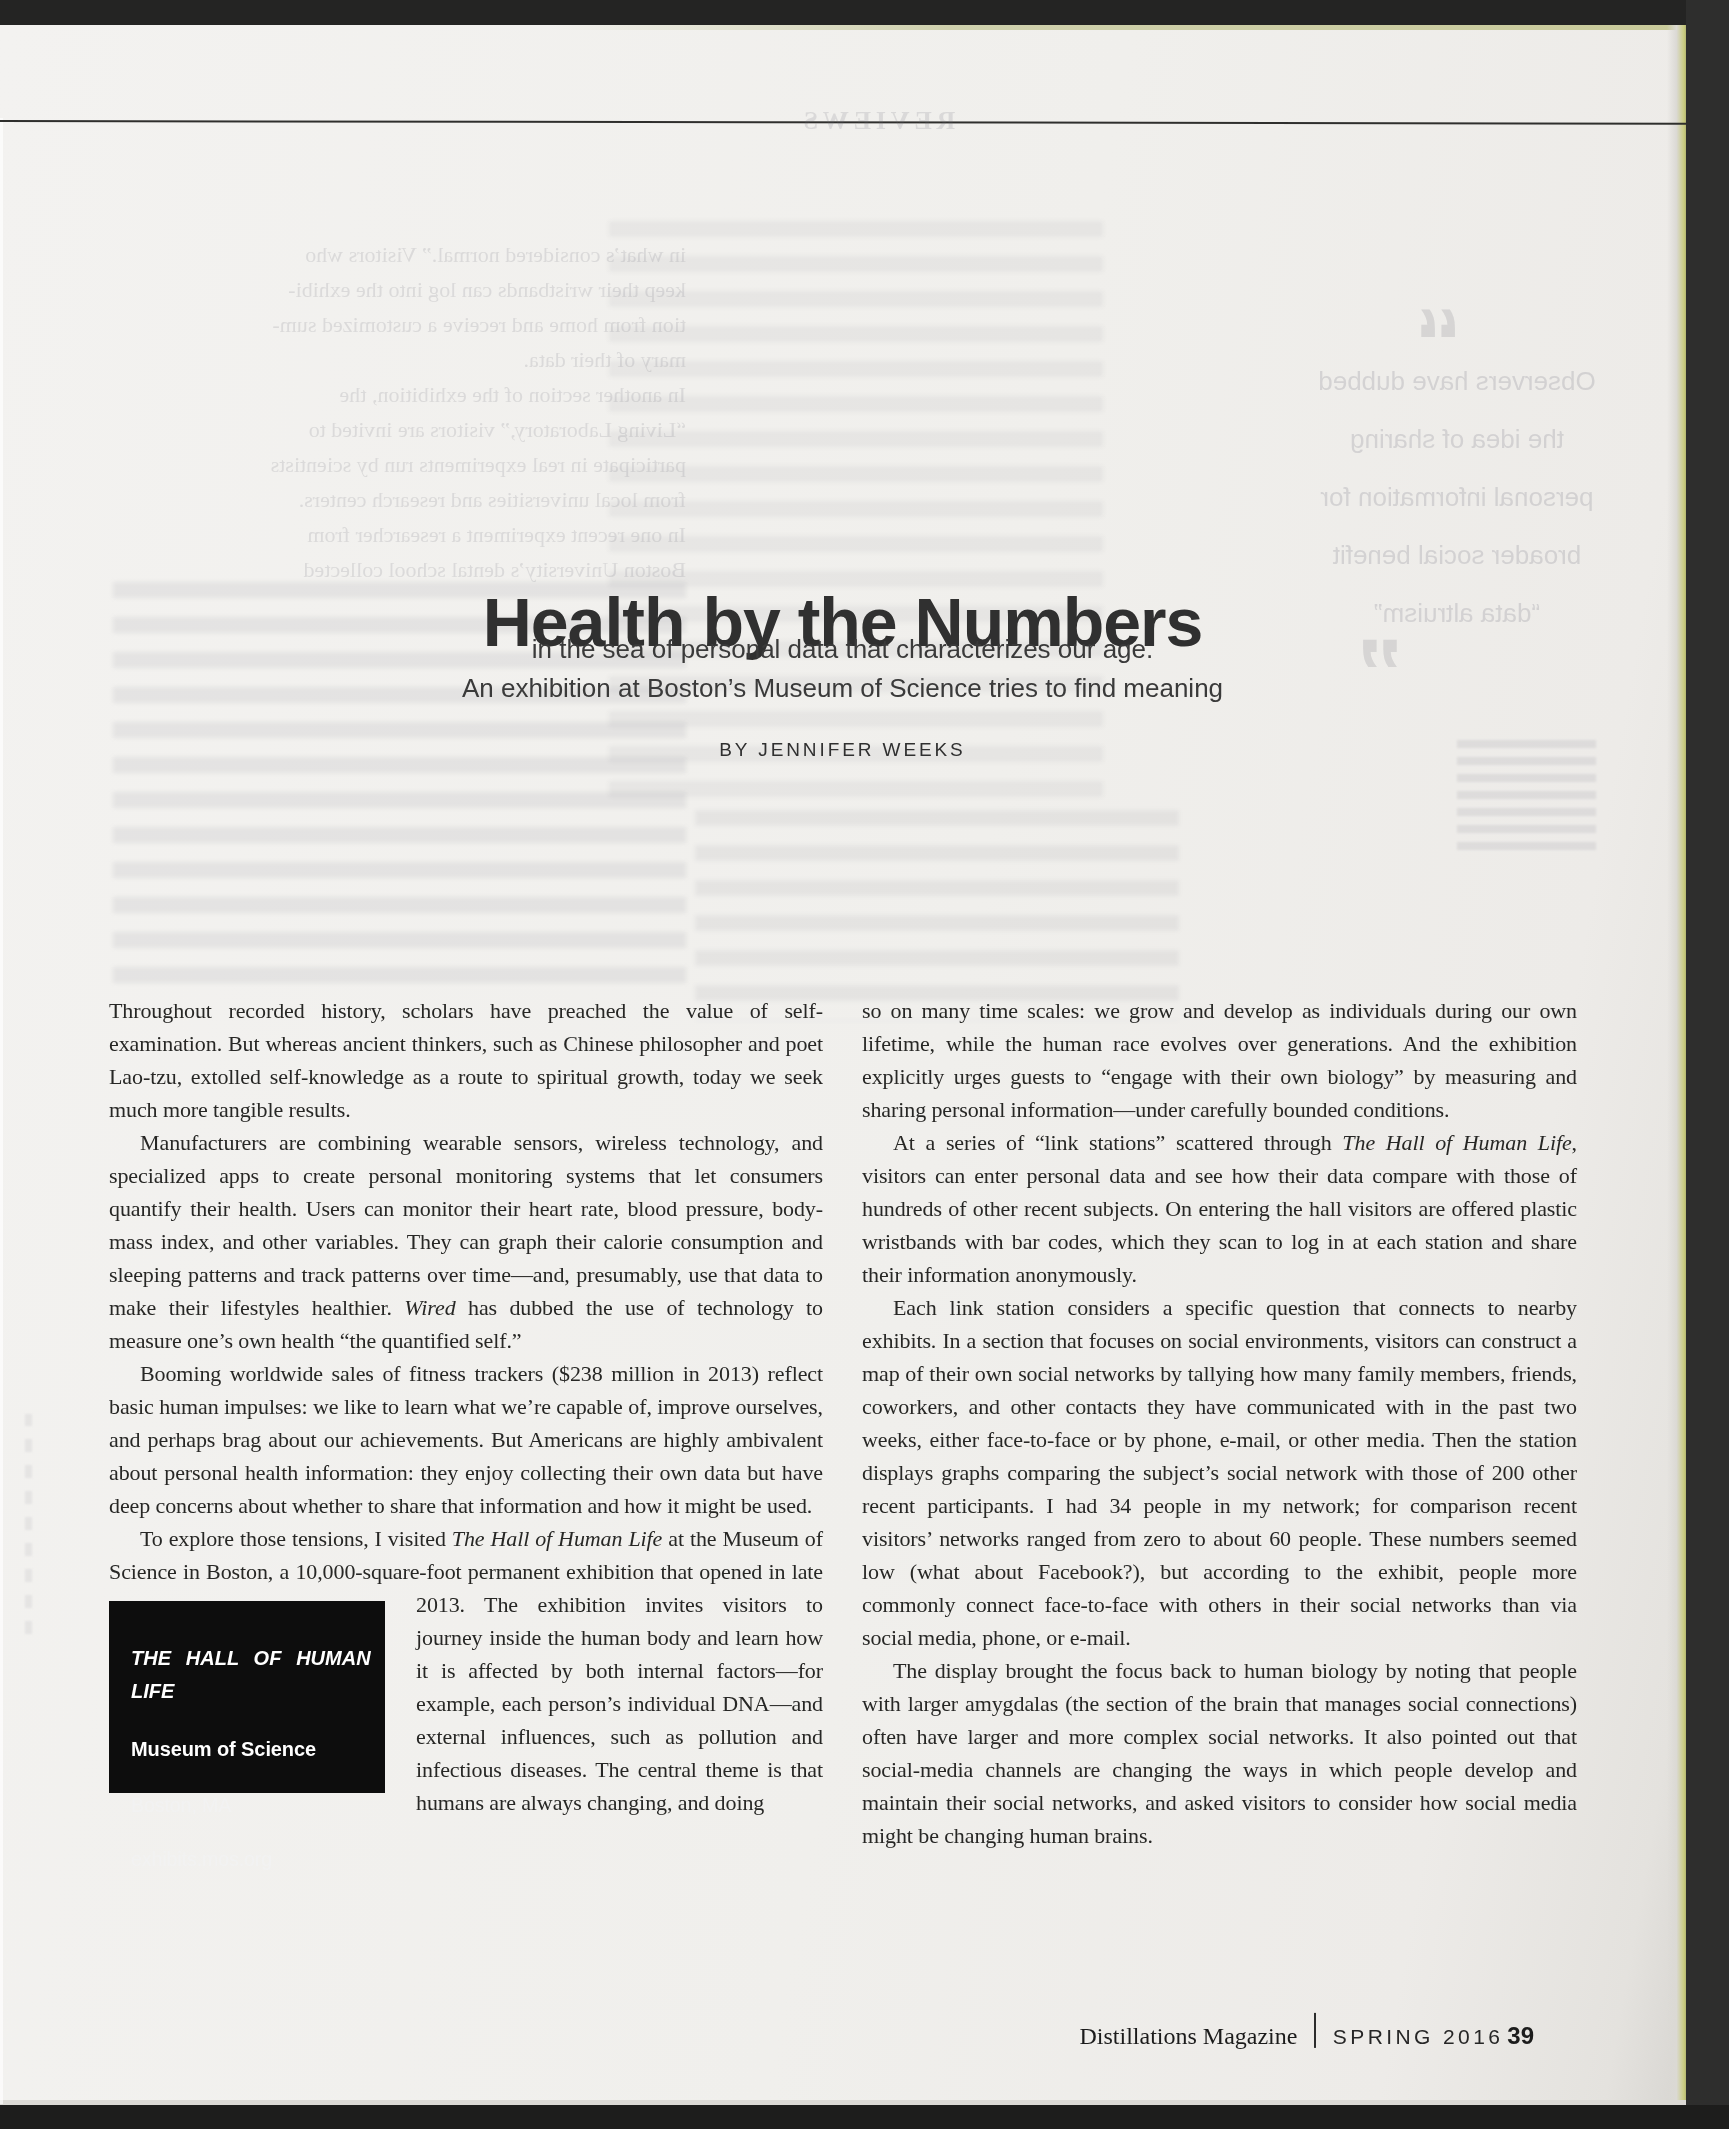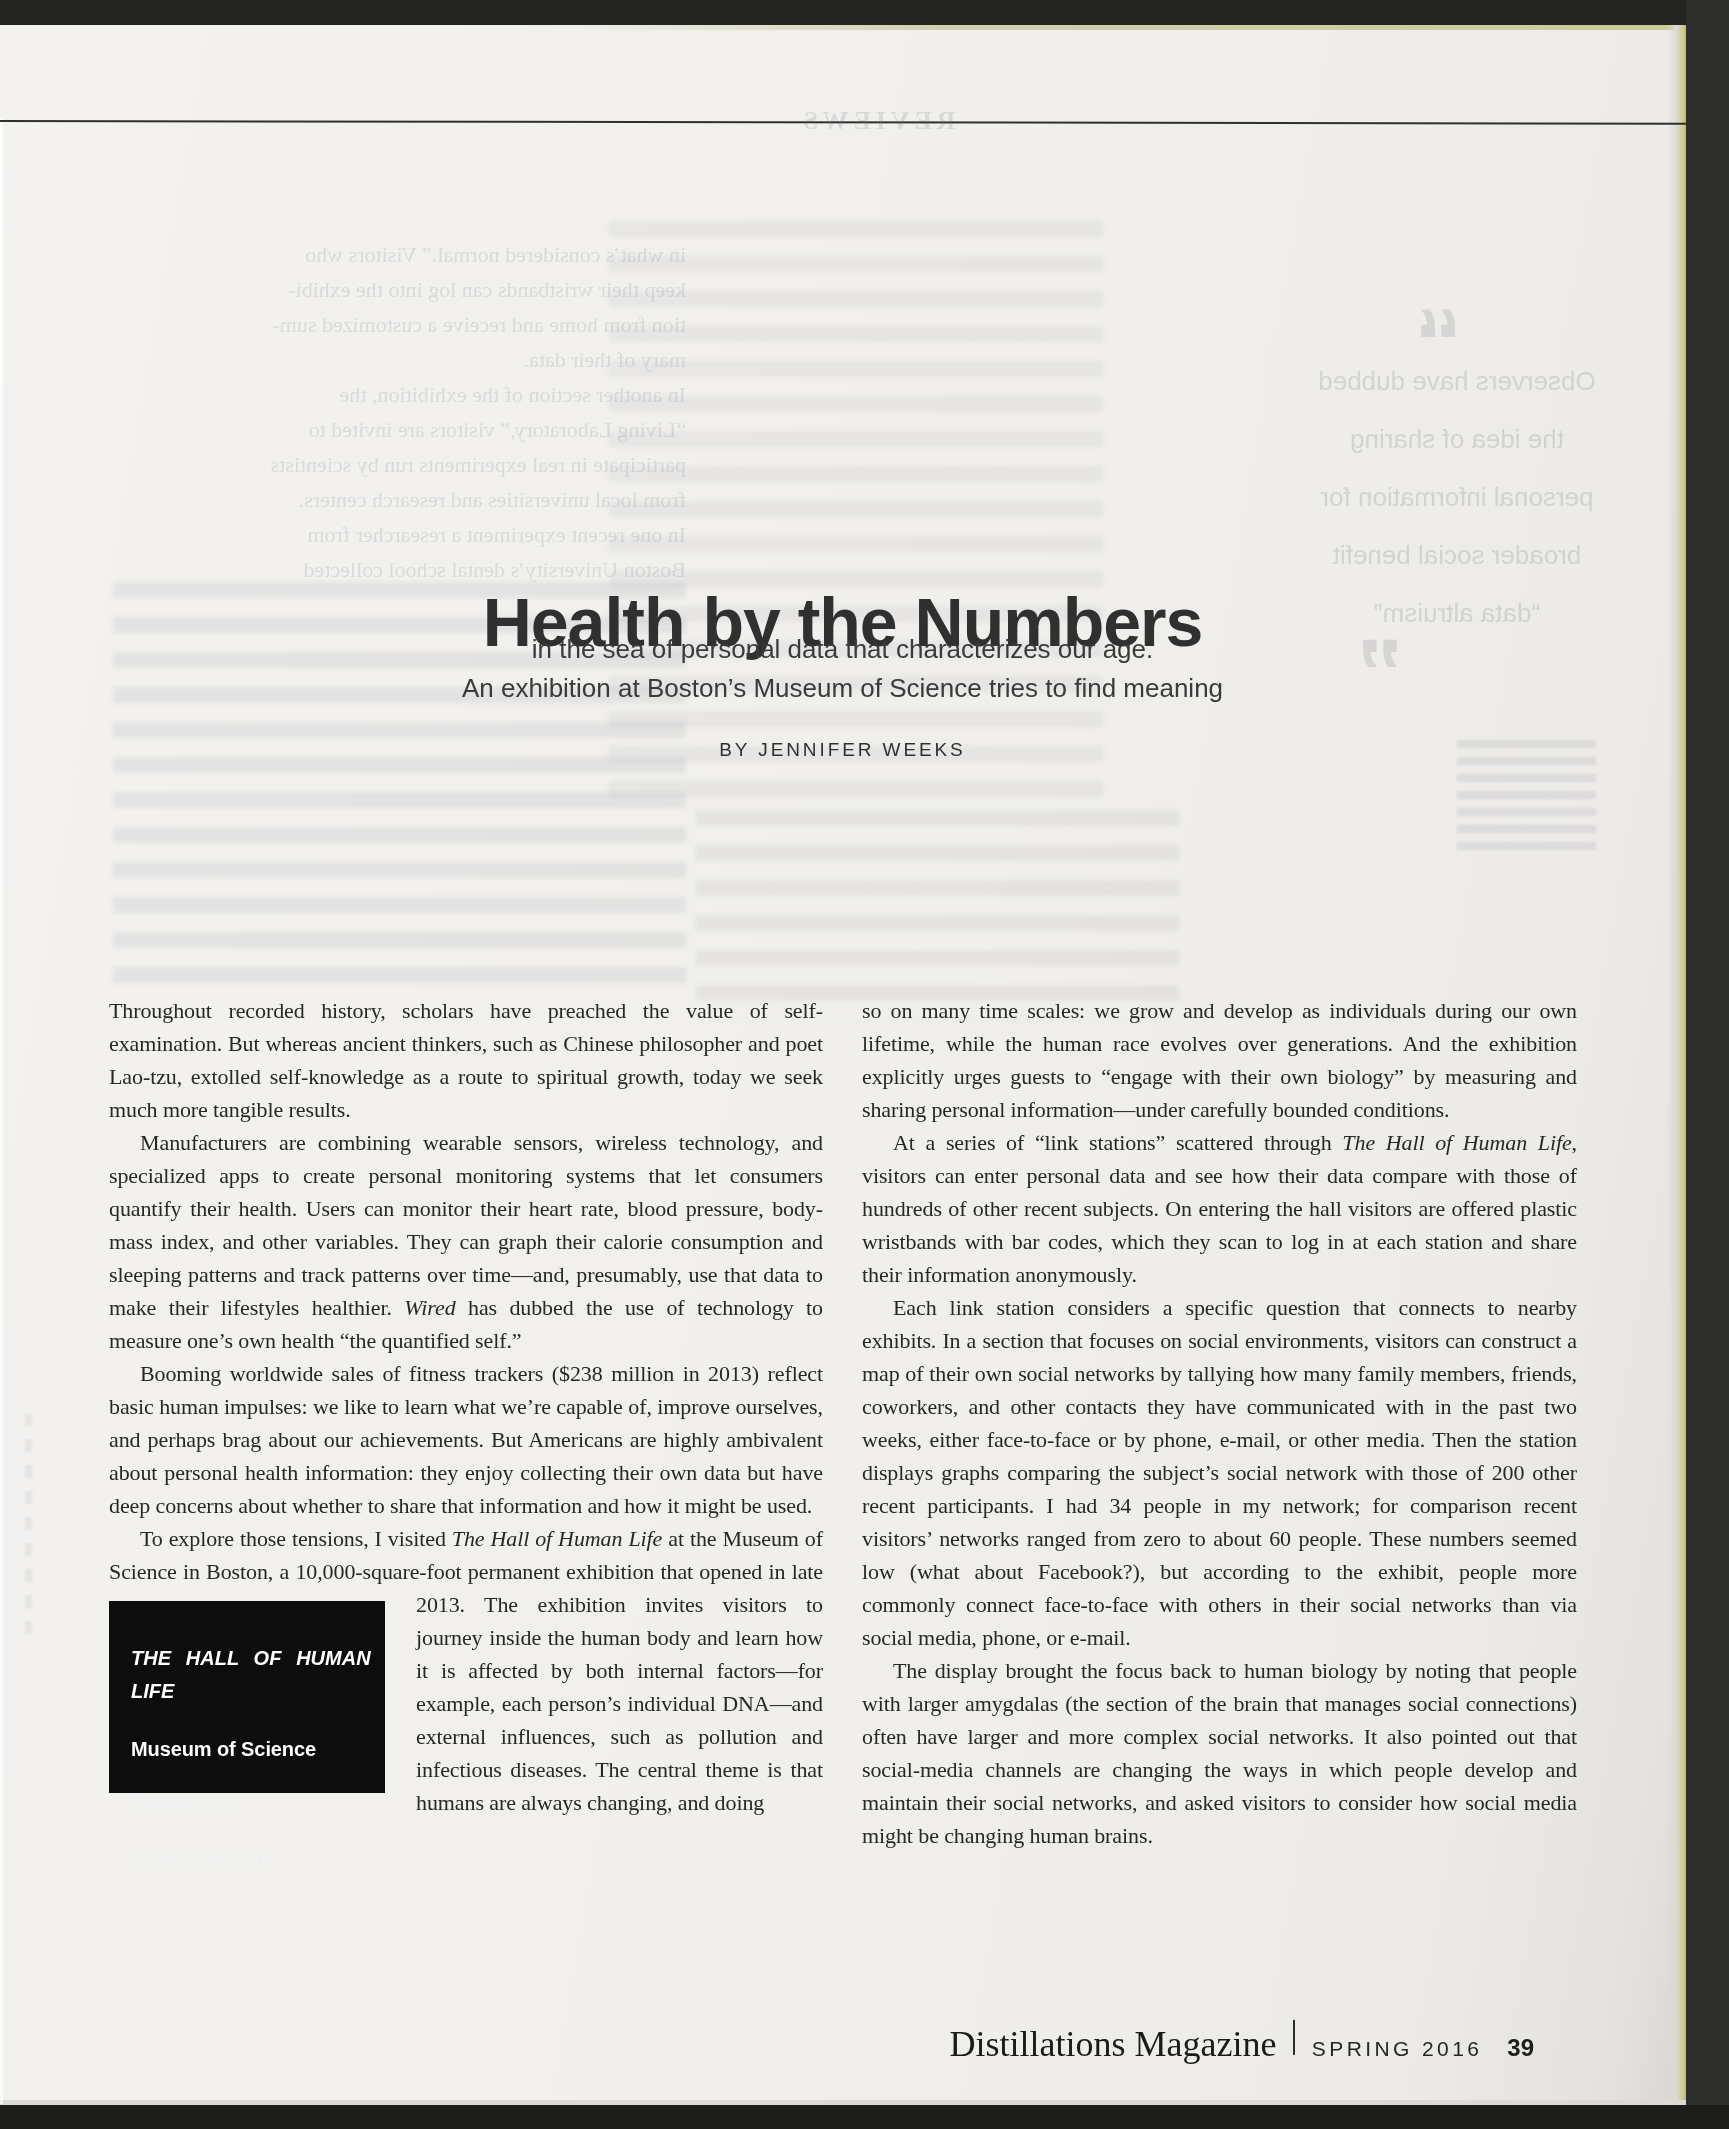--- a/index.html
+++ b/index.html
@@ -78,24 +78,24 @@
     margin:12.5px 31px 5.8px 0;padding:41px 14.4px 0 22px;box-sizing:border-box;
     font-family:"Liberation Sans",sans-serif;text-indent:0;
   }
   .hb-line{display:block;color:#ffffff;}
   .hb-title{font-weight:700;font-style:italic;font-size:20px;letter-spacing:0;margin-bottom:25px;}
   .hb-bold{font-weight:700;font-size:20px;margin-bottom:23px;}
   .hb-reg{font-weight:400;font-size:19.6px;margin-bottom:21px;color:#f2f2f2;}
 
   
   .footer{position:absolute;top:1981px;right:152px;display:flex;align-items:baseline;z-index:3;}
-  .footer-mag{font-family:"Liberation Serif",serif;font-size:36px;color:#1b1b1b;margin-top:17px;}
+  .footer-mag{font-family:"Liberation Serif",serif;font-size:24px;color:#1b1b1b;margin-top:17px;}
   .footer-divider{width:1.4px;height:35px;background:#2c2c2c;margin:0 17px;align-self:center;transform:translateY(1.9px);}
   .footer-issue{font-family:"Liberation Sans",sans-serif;font-size:21px;letter-spacing:3.4px;color:#262626;}
-  .footer-page{font-family:"Liberation Sans",sans-serif;font-weight:700;font-size:24px;color:#1c1c1c;margin-left:25px;}
+  .footer-page{font-family:"Liberation Sans",sans-serif;font-weight:700;font-size:24px;color:#1c1c1c;margin-left:4px;}
 </style>
 </head>
 <body>
 
 <div class="scan-strip scan-top"></div>
 <div class="scan-strip scan-right"></div>
 <div class="scan-strip scan-bottom"></div>
 
 <div class="page">
 

